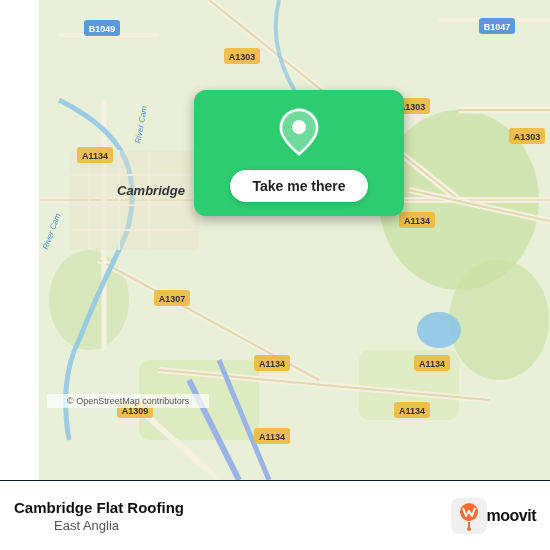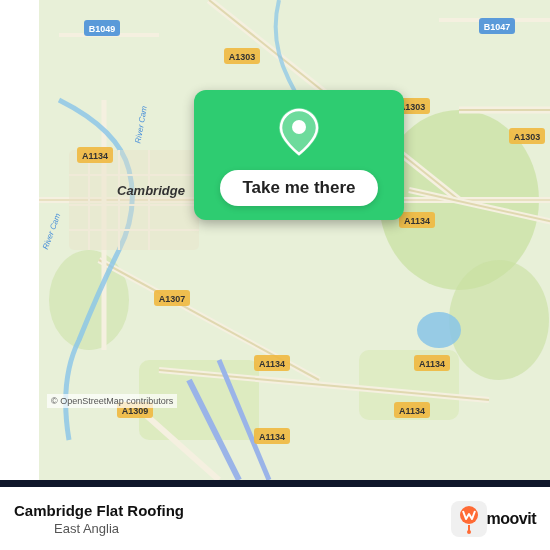--- a/index.html
+++ b/index.html
@@ -38,37 +38,37 @@
     #pin-icon {
       margin-bottom: 10px;
     }
 
     #take-me-there-btn {
       background: white;
       color: #222;
       border: none;
       border-radius: 20px;
       padding: 8px 22px;
-      font-size: 17px;
+      font-size: 14px;
       font-weight: 600;
       cursor: pointer;
       white-space: nowrap;
       box-shadow: 0 2px 6px rgba(0,0,0,0.15);
     }
 
     
     #bottom-bar {
       width: 550px;
       height: 70px;
       background: white;
       display: flex;
       align-items: center;
       justify-content: space-between;
       padding: 0 14px 0 14px;
-      border-top: 7px solid #0f172a;
+      border-top: 1px solid #0f172a;
     }
 
     #location-info {
       display: flex;
       flex-direction: column;
     }
 
     #location-name {
       font-size: 15px;
       font-weight: 700;
@@ -100,21 +100,21 @@
       letter-spacing: -0.5px;
     }
 
     #copyright {
       position: absolute;
       bottom: 72px;
       left: 8px;
       font-size: 9px;
       color: #555;
       background: rgba(255,255,255,0.7);
-      padding: 2px 4px;
+      padding: 2px 20px;
       border-radius: 0;
     }
   </style>
 </head>
 <body>
 
 <div id="map-container">
   
   <svg id="map-svg" viewBox="0 0 550 480" xmlns="http://www.w3.org/2000/svg">
 

